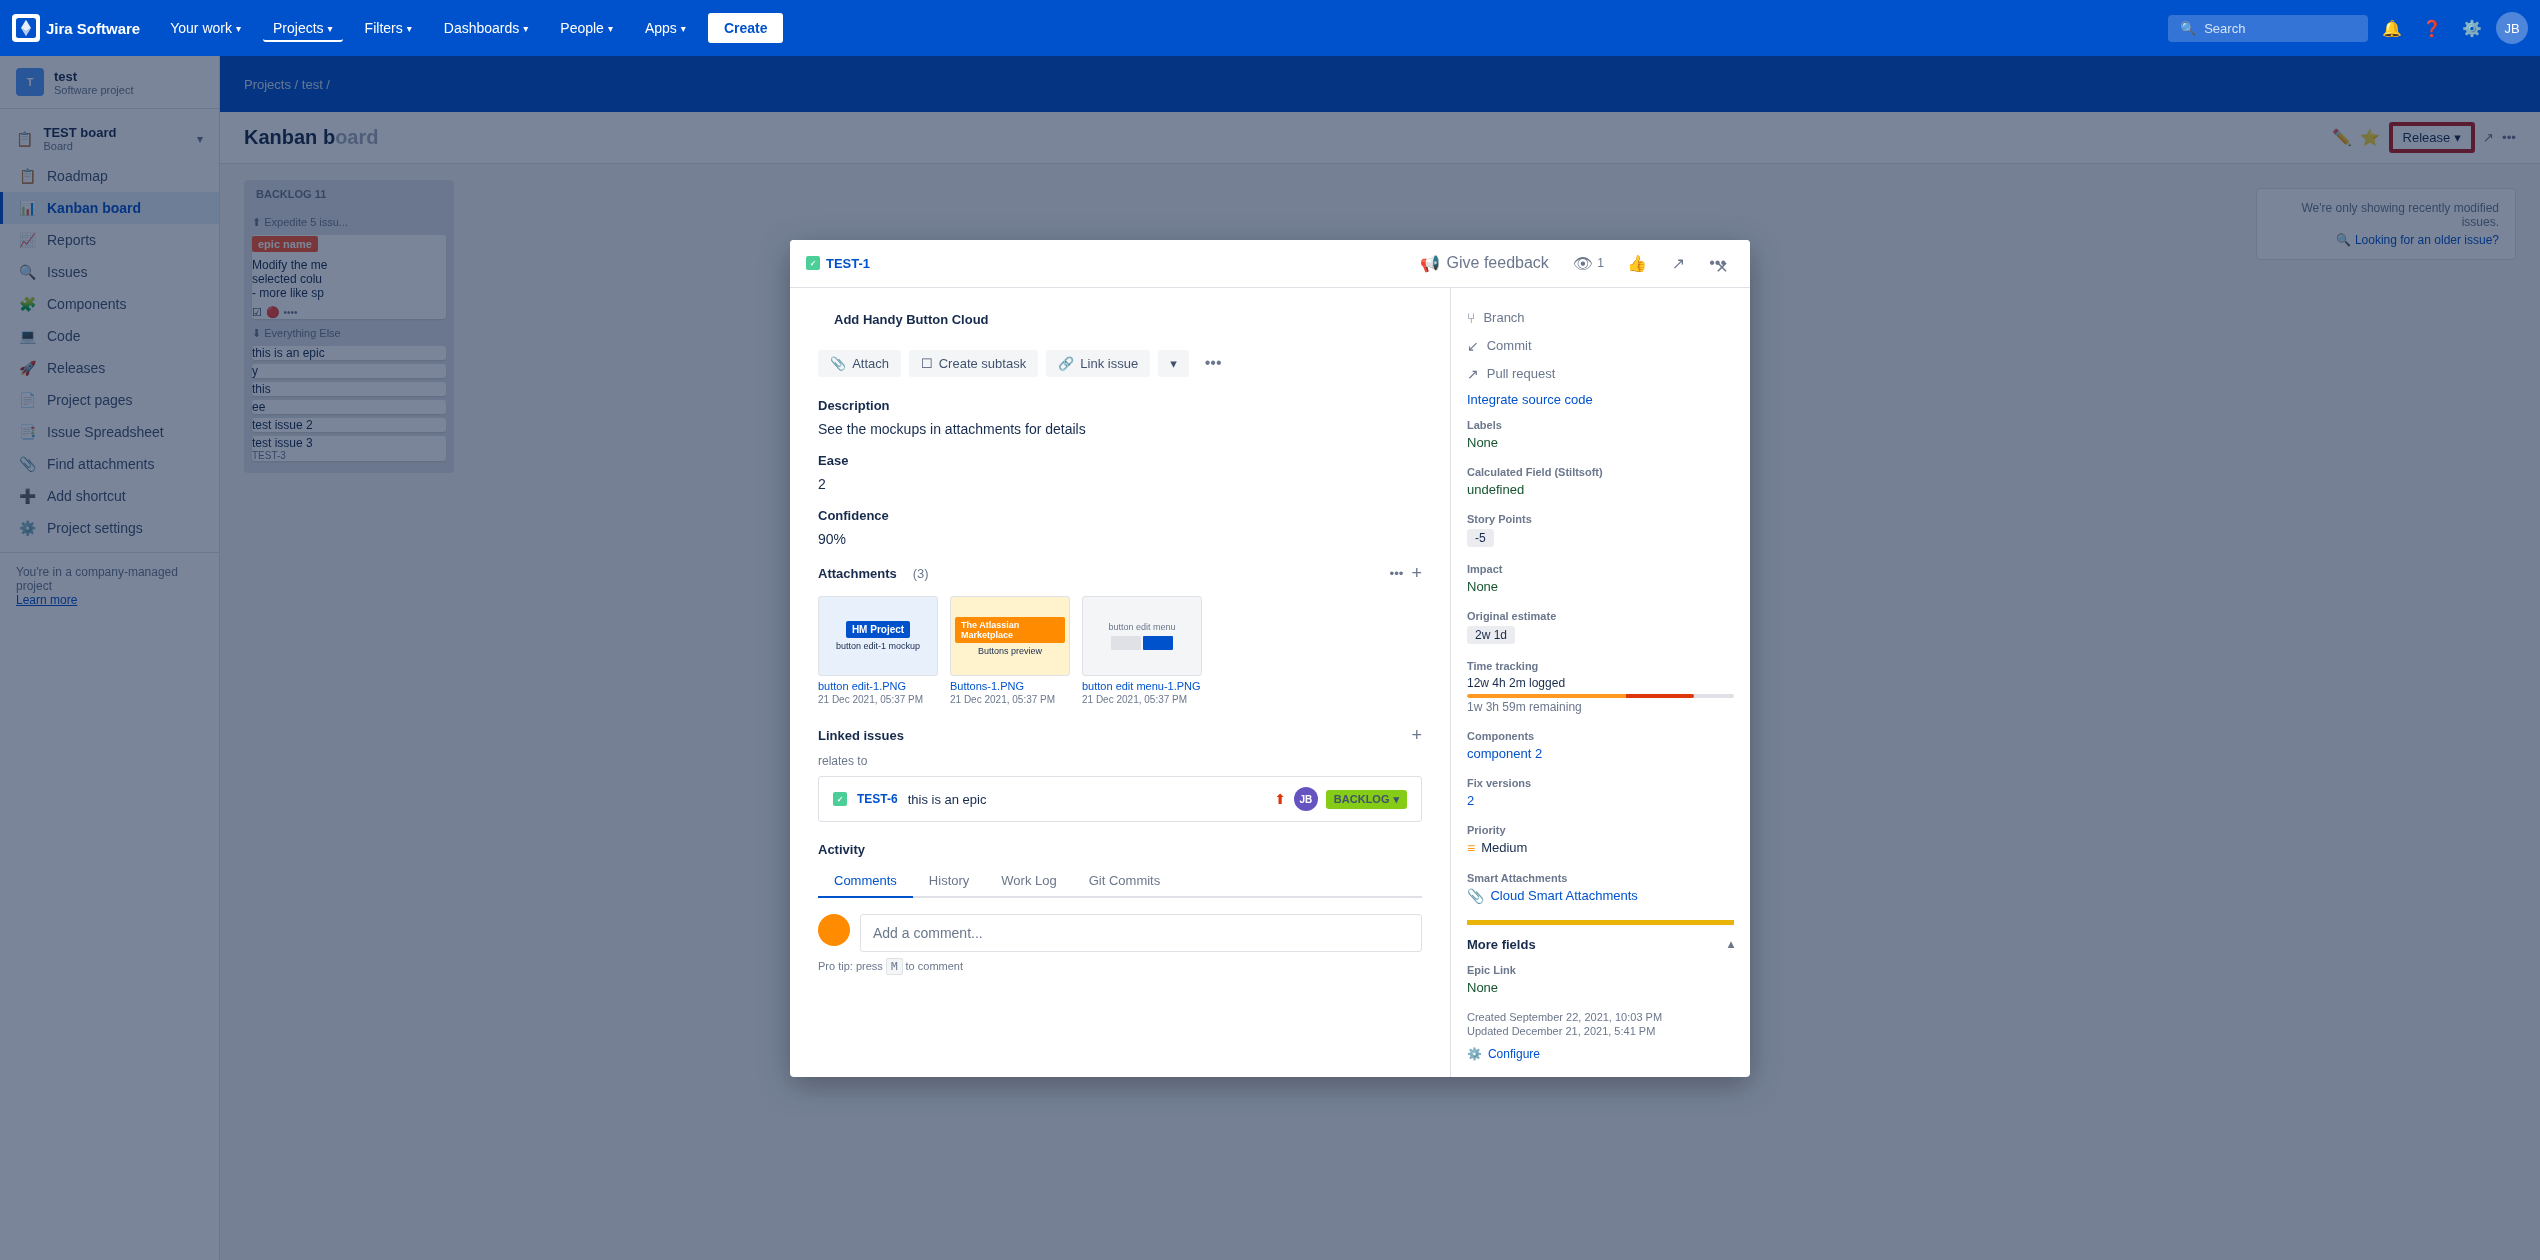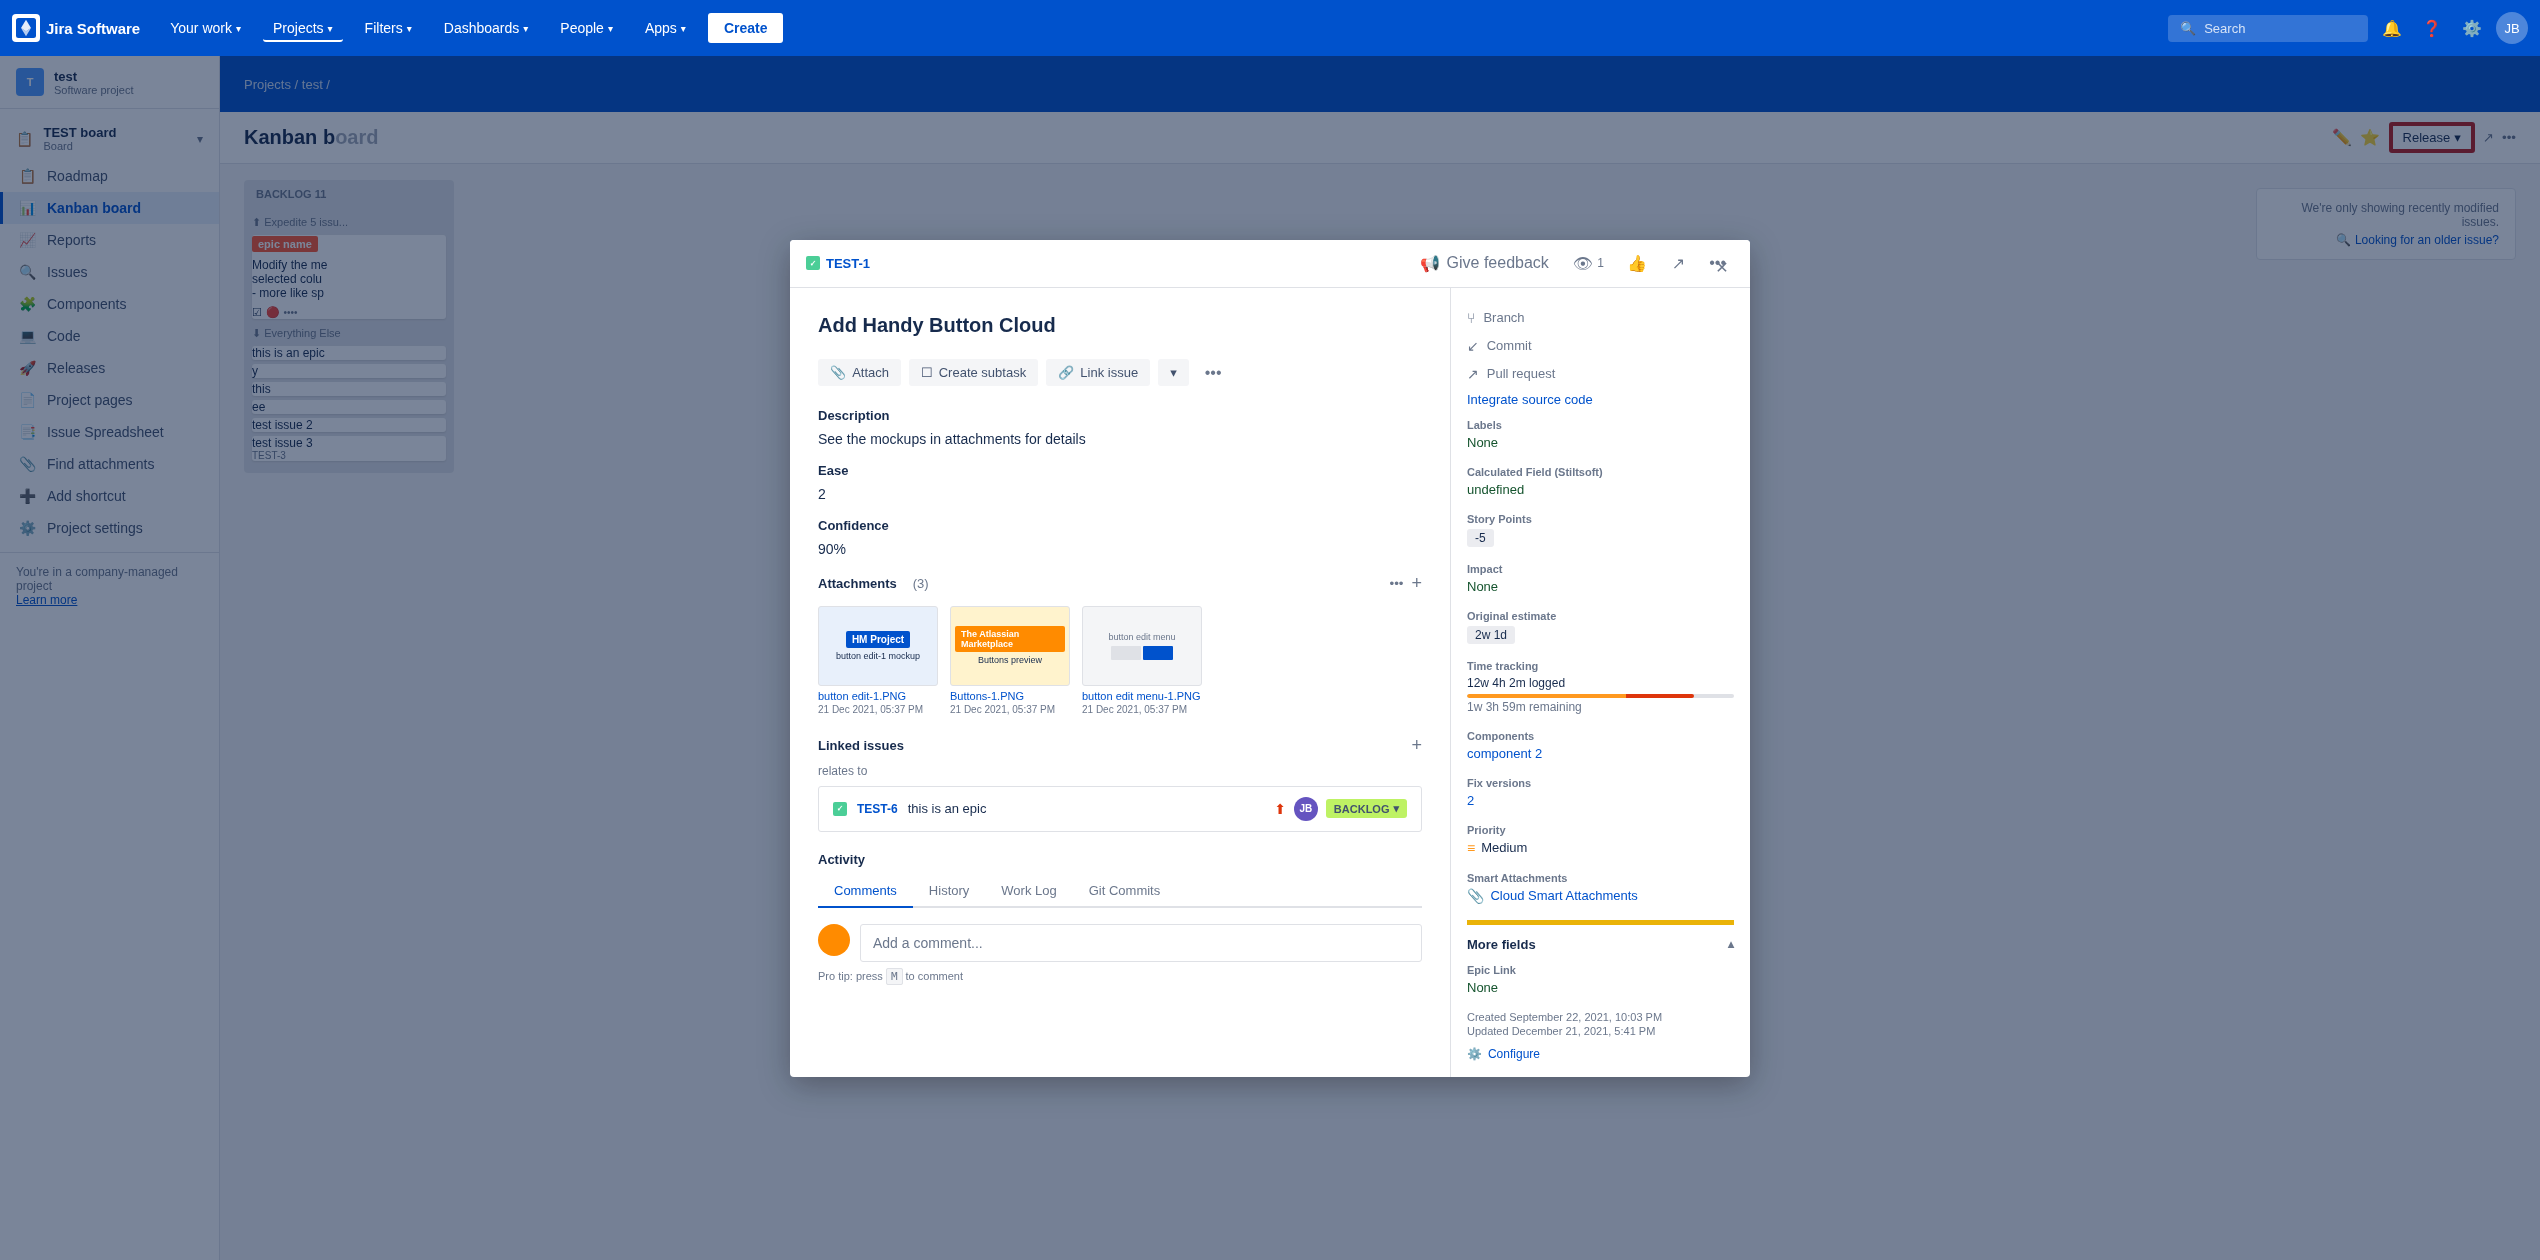--- a/index.html
+++ b/index.html
@@ -44,21 +44,21 @@
     
     .overlay { position: fixed; top: 0; left: 0; right: 0; bottom: 0; background: rgba(9,30,66,0.54); z-index: 500; display: flex; align-items: center; justify-content: center; }
     .modal { background: white; border-radius: 4px; width: 960px; max-height: 88vh; display: flex; flex-direction: column; box-shadow: 0 8px 32px rgba(0,0,0,0.3); position: relative; overflow: hidden; }
     .modal-close { position: absolute; top: 12px; right: 12px; background: none; border: none; cursor: pointer; font-size: 18px; color: #6b778c; width: 32px; height: 32px; display: flex; align-items: center; justify-content: center; border-radius: 50%; z-index: 10; }
     .modal-top-left { display: flex; align-items: center; gap: 8px; }
     .modal-top-right { display: flex; align-items: center; gap: 8px; }
     .modal-top-right button { background: none; border: none; cursor: pointer; color: #6b778c; font-size: 16px; padding: 4px 8px; border-radius: 3px; }
     .feedback-btn { display: flex; align-items: center; gap: 6px; background: none; border: 1px solid #dfe1e6; border-radius: 3px; padding: 4px 10px; cursor: pointer; font-size: 13px; color: #42526e; }
     .watch-btn { display: flex; align-items: center; gap: 4px; font-size: 13px; color: #6b778c; background: none; border: none; cursor: pointer; padding: 4px 6px; }
     .watch-count { font-size: 12px; }
-    .modal-title { font-size: 20px; font-weight: 600; color: #172b4d; margin-bottom: 20px; line-height: 1.3; }
+    .modal-title { font-size: 13px; font-weight: 600; color: #172b4d; margin-bottom: 20px; line-height: 1.3; margin-left: 16px; }
 
     .action-bar { display: flex; gap: 8px; margin-bottom: 20px; align-items: center; }
     .action-btn { display: flex; align-items: center; gap: 6px; background: #f4f5f7; border: none; border-radius: 3px; padding: 6px 12px; cursor: pointer; color: #42526e; font-size: 13px; }
     .action-btn-more { background: none; border: none; padding: 6px 8px; cursor: pointer; color: #6b778c; font-size: 16px; border-radius: 3px; }
 
     .section-title { font-size: 13px; font-weight: 600; color: #172b4d; margin-bottom: 8px; }
     .section-text { font-size: 14px; color: #172b4d; margin-bottom: 16px; }
     .field-value { font-size: 14px; color: #172b4d; margin-bottom: 16px; }
 
     
@@ -66,21 +66,21 @@
     .attachments-count { font-size: 13px; font-weight: 600; color: #172b4d; }
     .attachments-grid { display: flex; gap: 12px; flex-wrap: wrap; margin-bottom: 20px; }
     .attachment-item { width: 120px; }
     .attachment-thumb { width: 120px; height: 80px; border: 1px solid #dfe1e6; border-radius: 3px; overflow: hidden; background: #f4f5f7; display: flex; align-items: center; justify-content: center; font-size: 11px; color: #6b778c; margin-bottom: 4px; position: relative; }
     .attachment-name { font-size: 11px; color: #0052cc; margin-bottom: 2px; }
     .attachment-date { font-size: 10px; color: #6b778c; }
 
     
     .linked-issue { border: 1px solid #dfe1e6; border-radius: 3px; padding: 10px 14px; display: flex; align-items: center; gap: 10px; margin-top: 8px; }
     .linked-issue-right { display: flex; align-items: center; gap: 8px; }
-    .backlog-badge { background: #bef264; border-radius: 3px; padding: 3px 8px; font-size: 11px; color: #42526e; font-weight: 600; display: flex; align-items: center; gap: 4px; cursor: pointer; }
+    .backlog-badge { background: #84cc16; border-radius: 3px; padding: 3px 8px; font-size: 11px; color: #42526e; font-weight: 600; display: flex; align-items: center; gap: 4px; cursor: pointer; }
     .avatar { width: 24px; height: 24px; background: #6554c0; border-radius: 50%; display: flex; align-items: center; justify-content: center; color: white; font-size: 10px; font-weight: 700; }
 
     
     .activity-section { margin-top: 20px; }
     .activity-tabs { display: flex; gap: 0; border-bottom: 2px solid #dfe1e6; margin-bottom: 16px; }
     .activity-tab { padding: 8px 16px; font-size: 13px; color: #6b778c; cursor: pointer; border-bottom: 2px solid transparent; margin-bottom: -2px; }
     .activity-tab.active { color: #0052cc; border-bottom-color: #0052cc; }
     .comment-row { display: flex; gap: 10px; }
     .comment-avatar { width: 32px; height: 32px; background: #ff8b00; border-radius: 50%; flex-shrink: 0; }
     .comment-input { flex: 1; border: 1px solid #dfe1e6; border-radius: 3px; padding: 10px 12px; font-size: 14px; color: #6b778c; cursor: text; }

